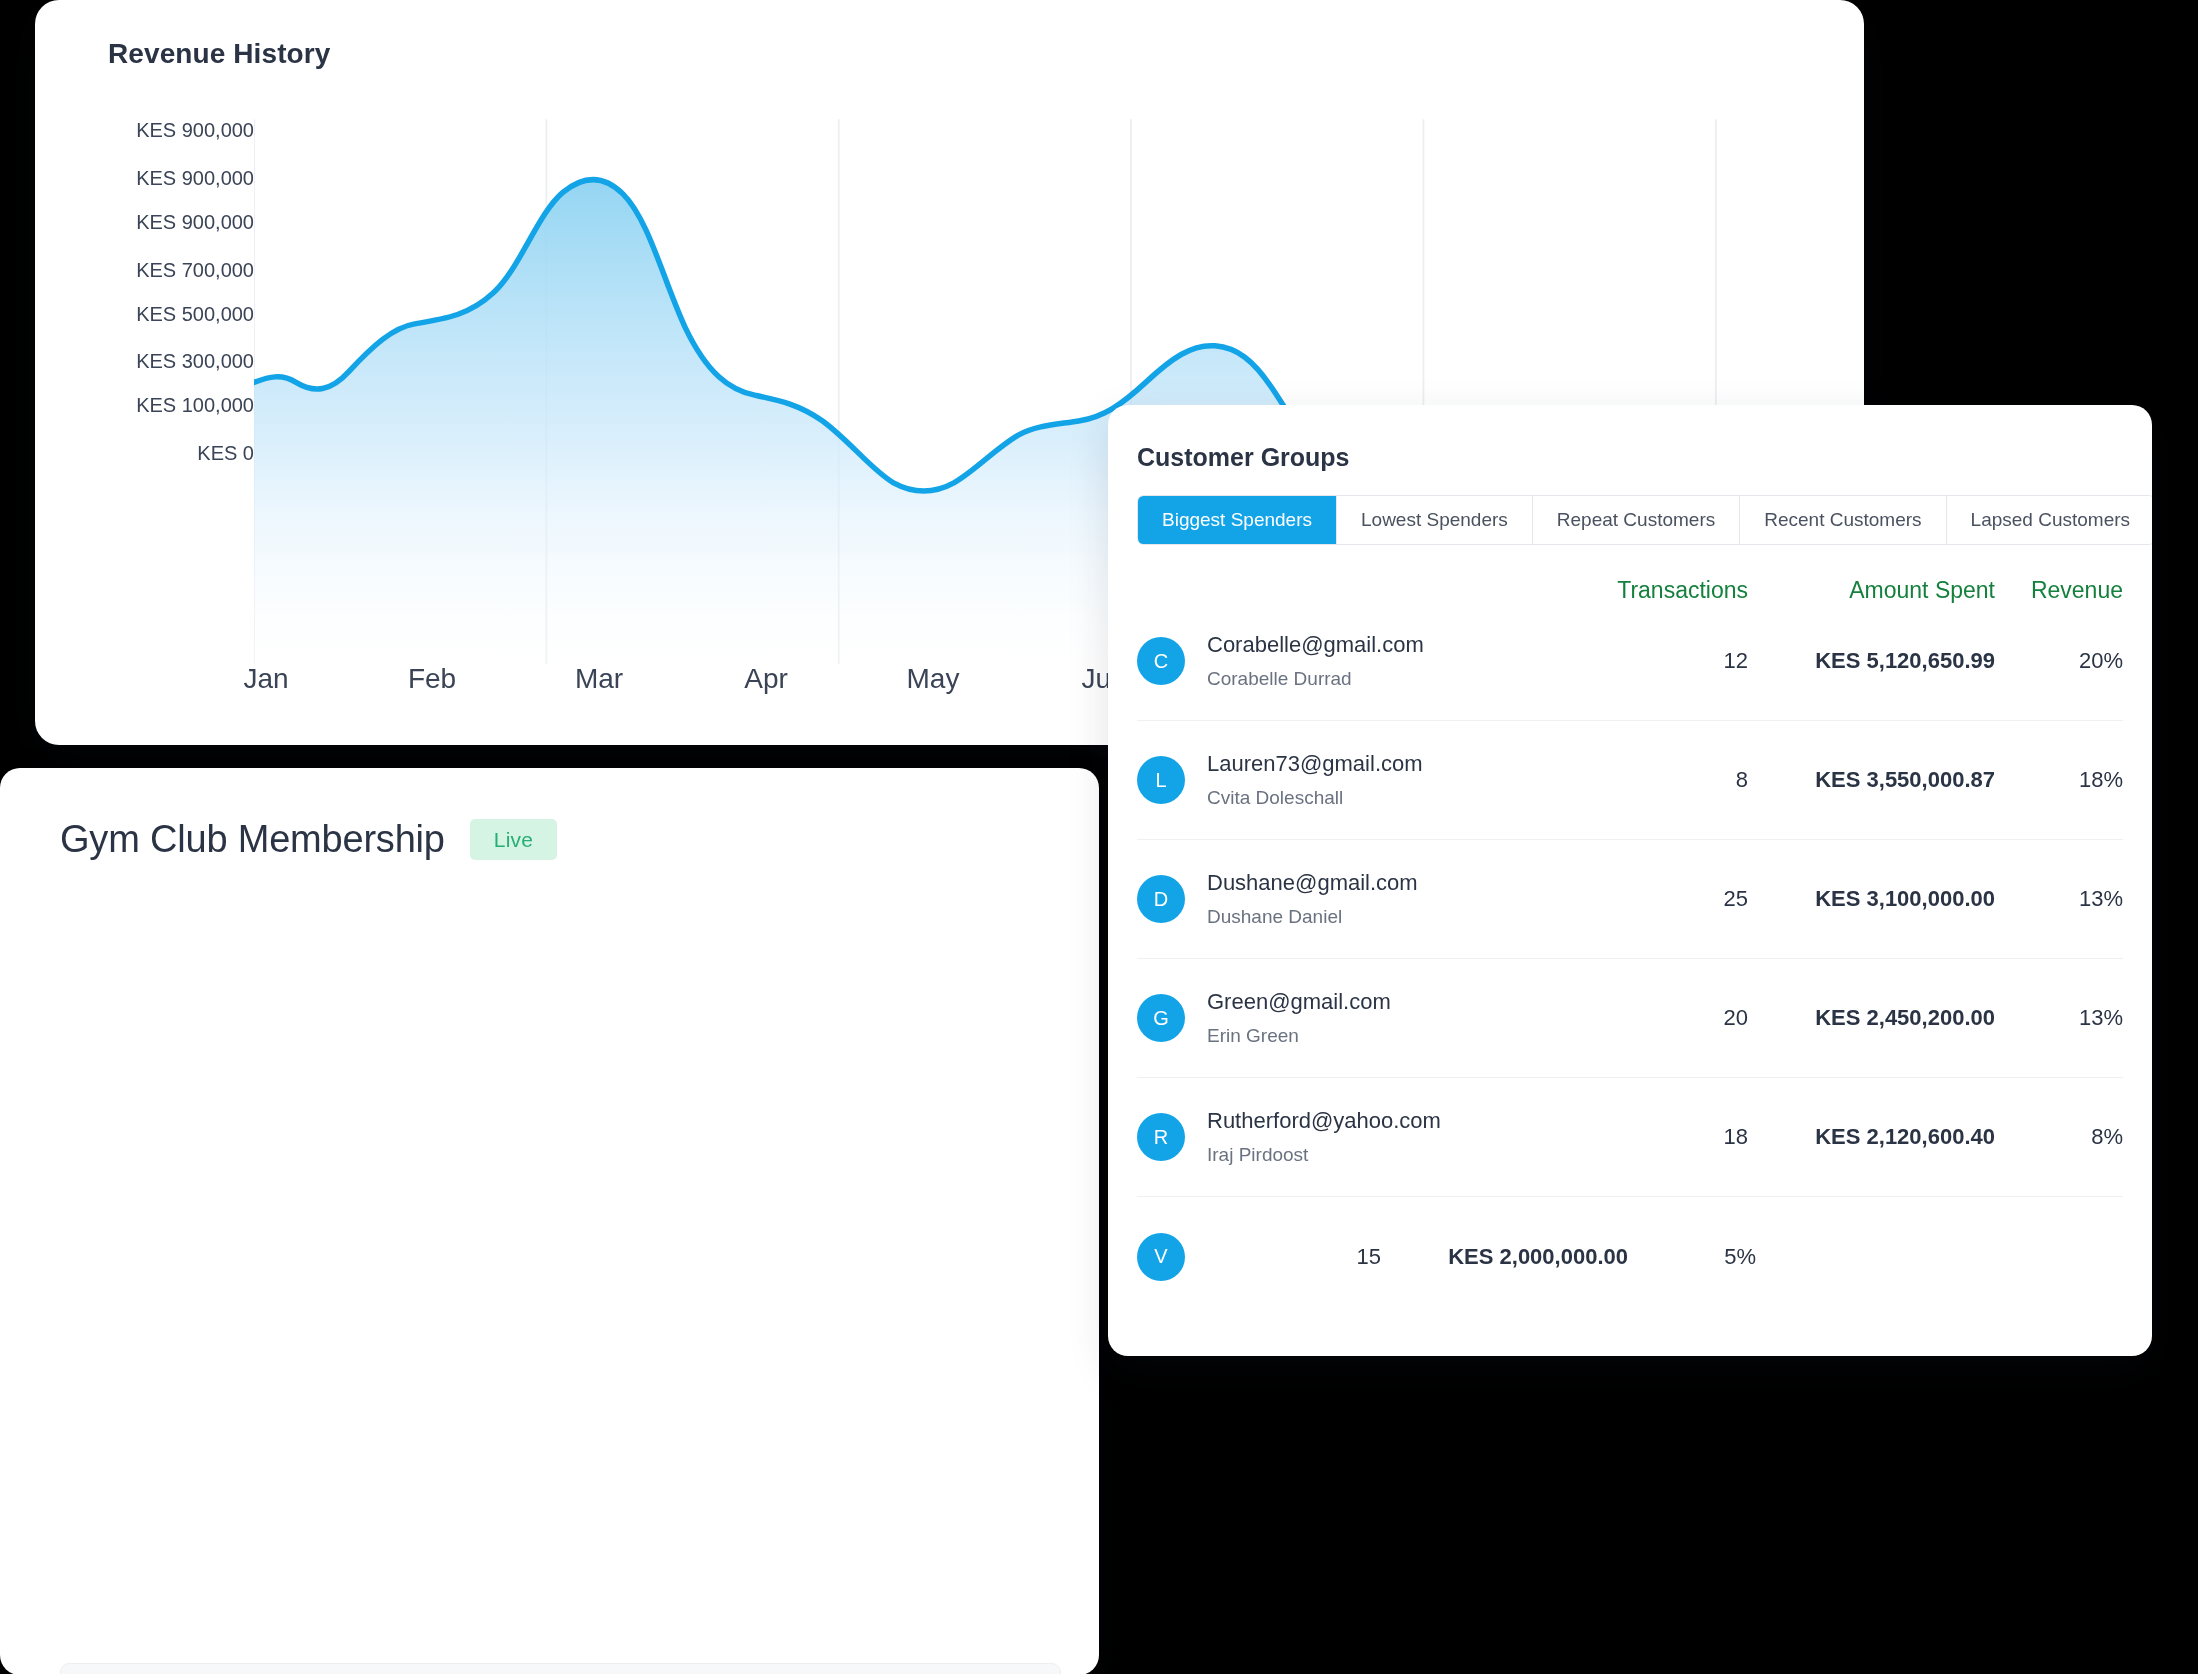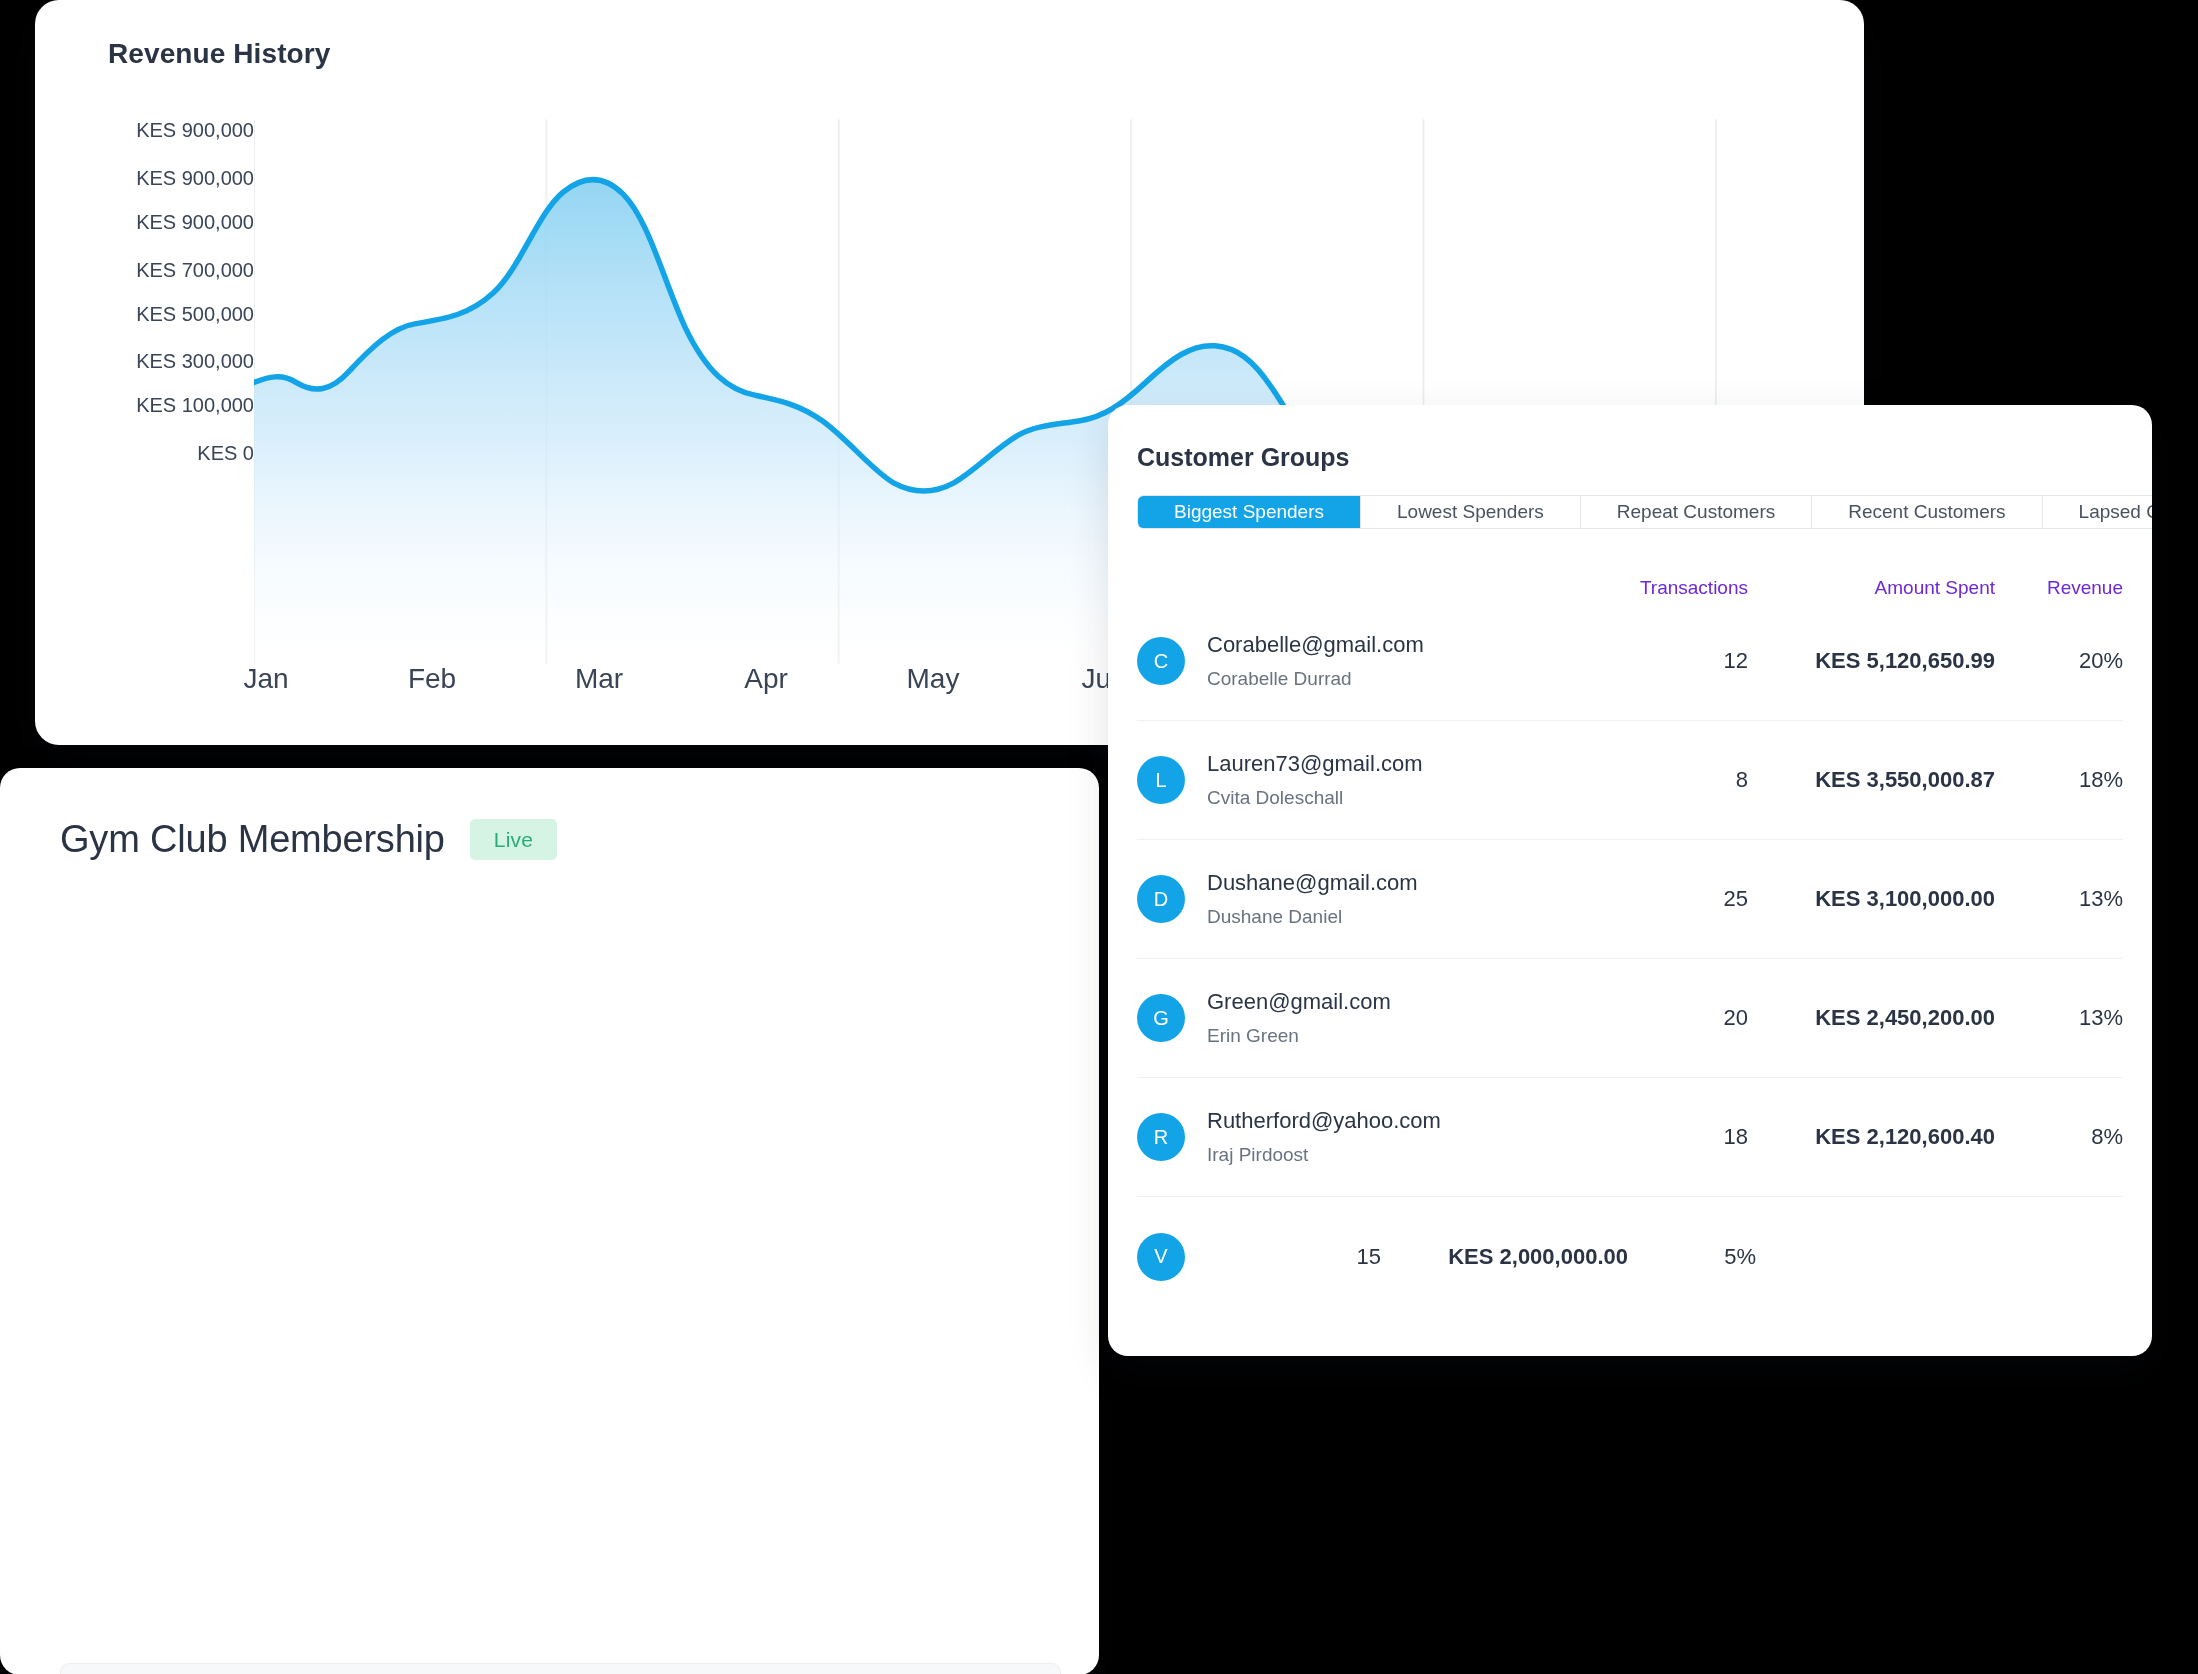--- a/index.html
+++ b/index.html
@@ -151,22 +151,22 @@
     position: absolute;
     left: 29px;
     top: 90px;
     display: flex;
     border: 0.9px solid #e4e7ec;
     border-radius: 6.4px;
     overflow: hidden;
     background: #ffffff;
   }
   .tab {
-    padding: 0 36px;
-    height: 32px;
+    padding: 0 24px;
+    height: 48px;
     display: flex;
     align-items: center;
     font-size: 19px;
     color: #4a5260;
     border-right: 0.9px solid #e4e7ec;
     background: #ffffff;
     cursor: pointer;
     white-space: nowrap;
   }
   .tab:last-child { border-right: none; }
@@ -176,21 +176,21 @@
   }
 
   .table-head {
     position: absolute;
     left: 29px;
     top: 172px;
     width: 986px;
     display: flex;
     align-items: center;
   }
-  .th { font-size: 19px; color: #6d28d9; }
+  .th { font-size: 23px; color: #15803d; }
   .th-customer { flex: 1; }
   .th-trans { width: 174px; text-align: right; }
   .th-amount { width: 247px; text-align: right; }
   .th-revenue { width: 128px; text-align: right; }
 
   .rows { position: absolute; left: 29px; top: 197px; width: 986px; }
   .row {
     display: flex;
     align-items: center;
     height: 119px;

